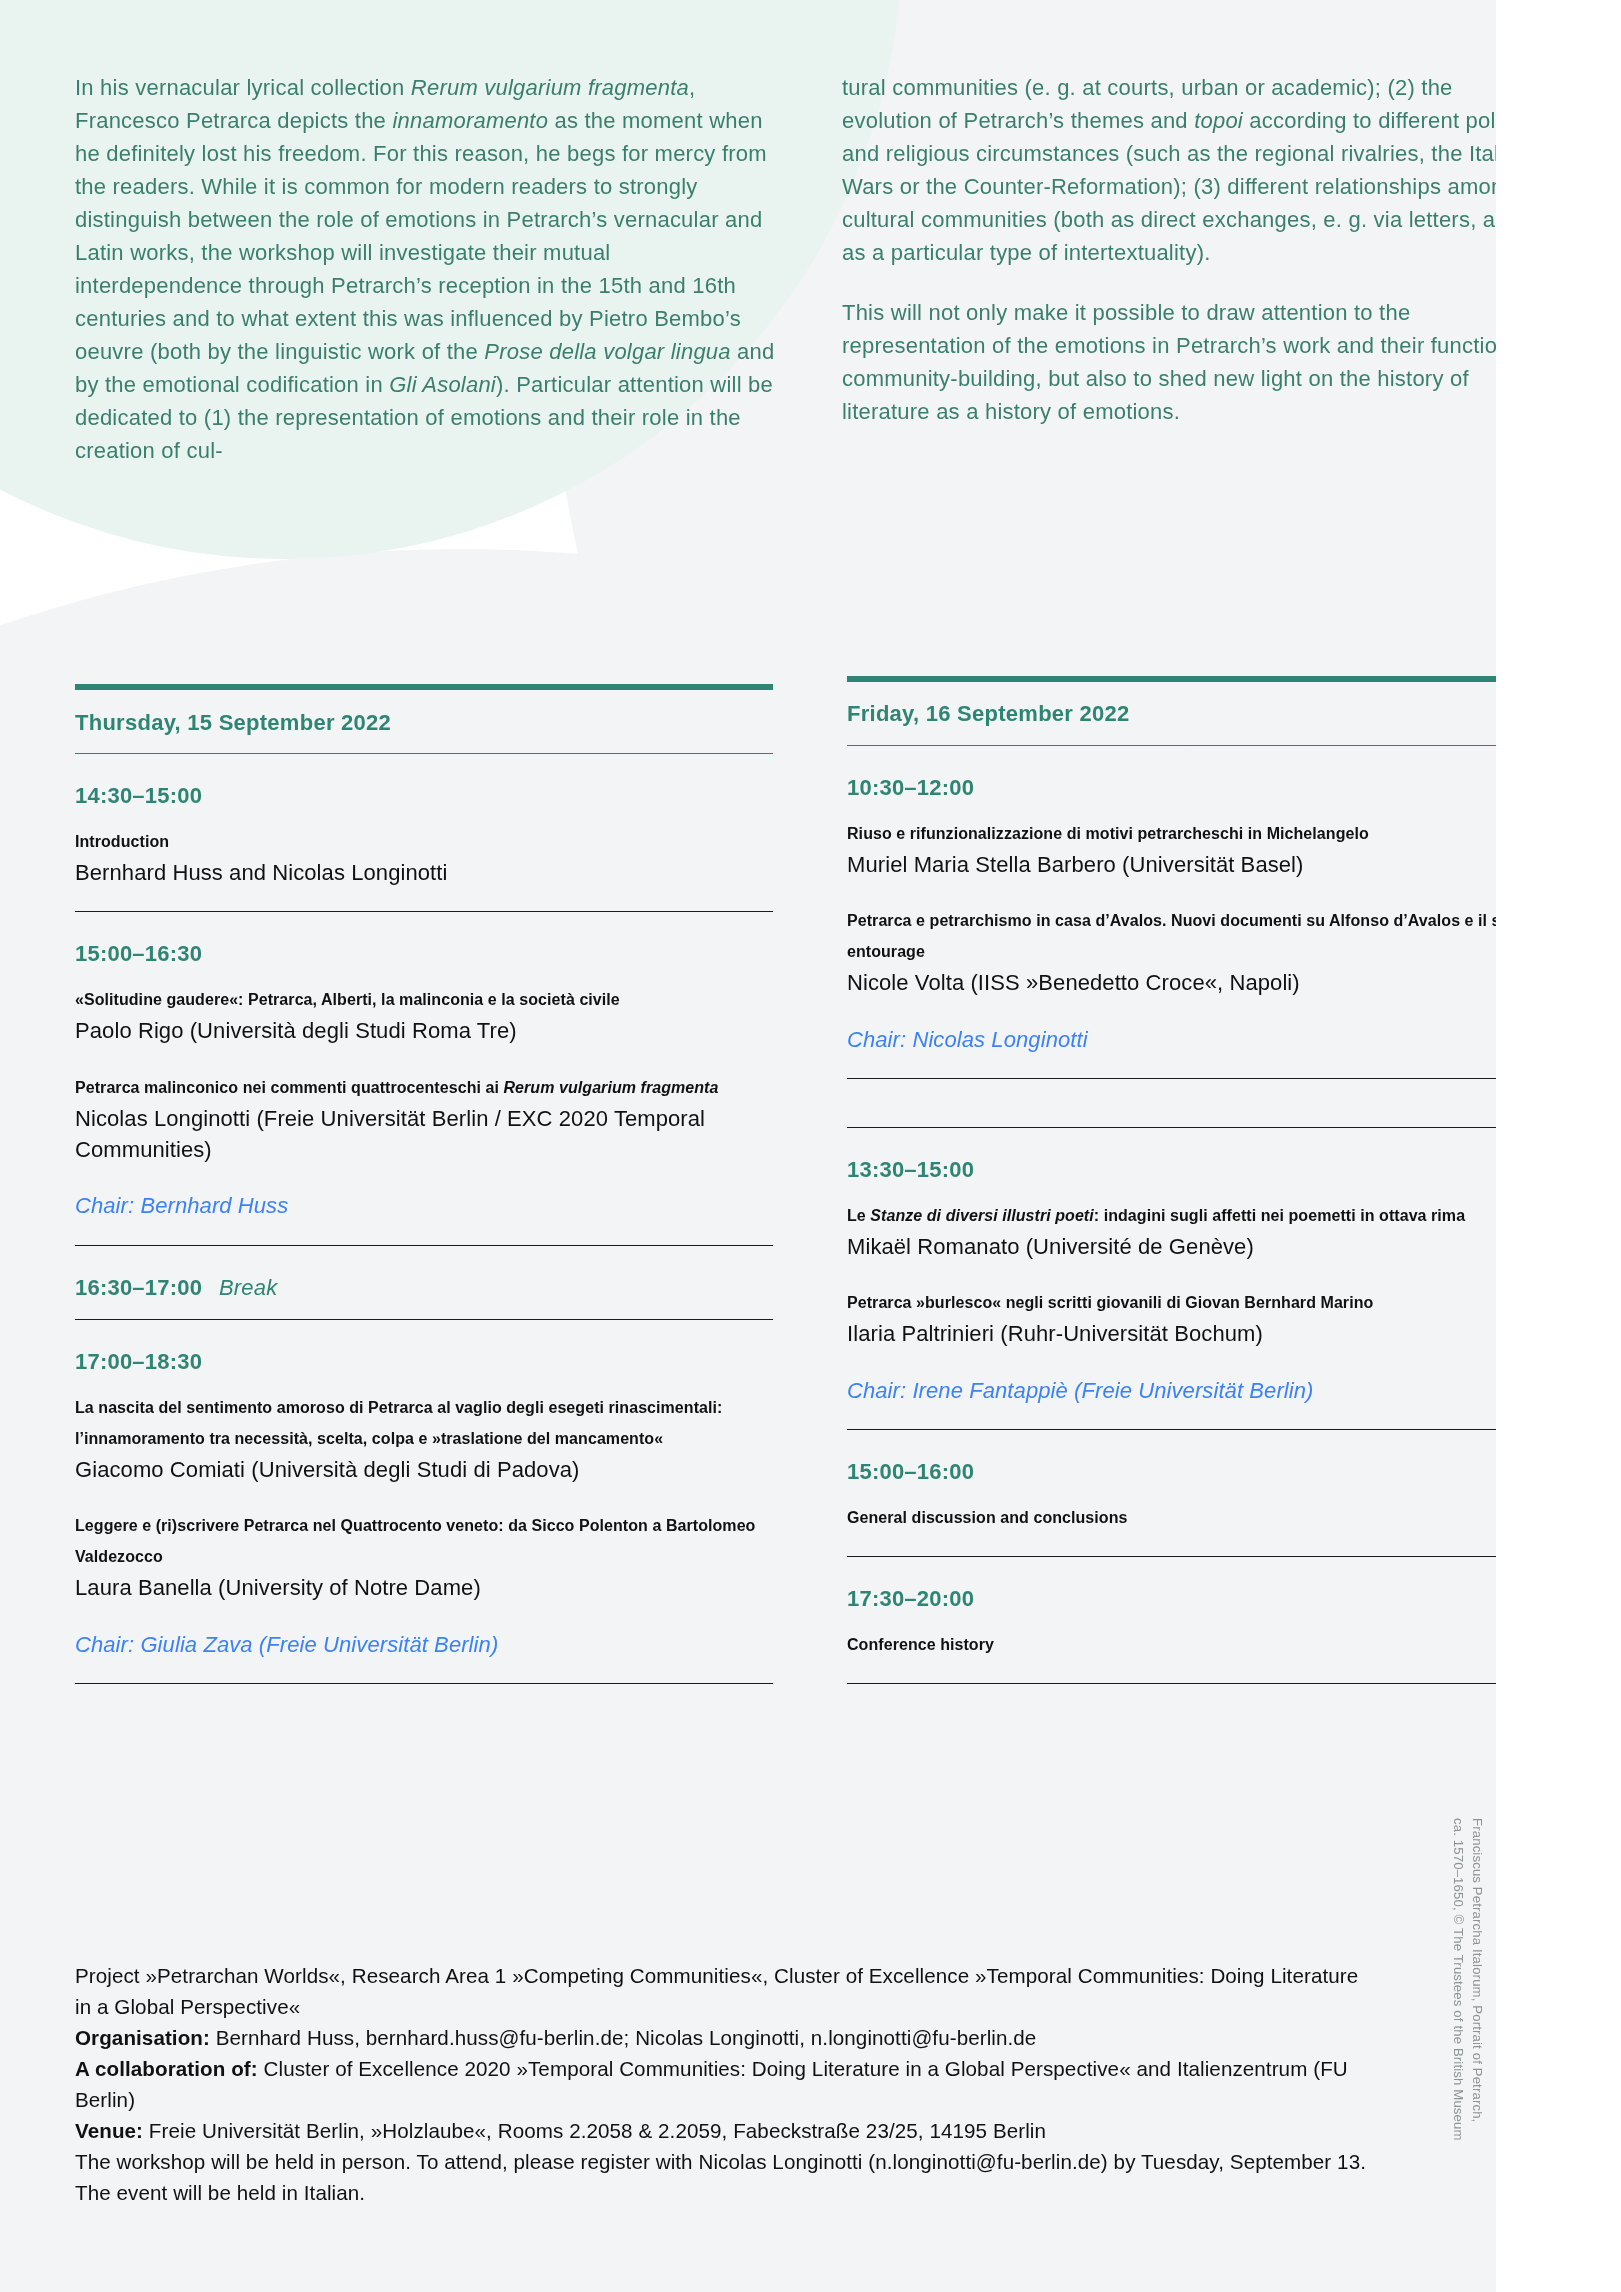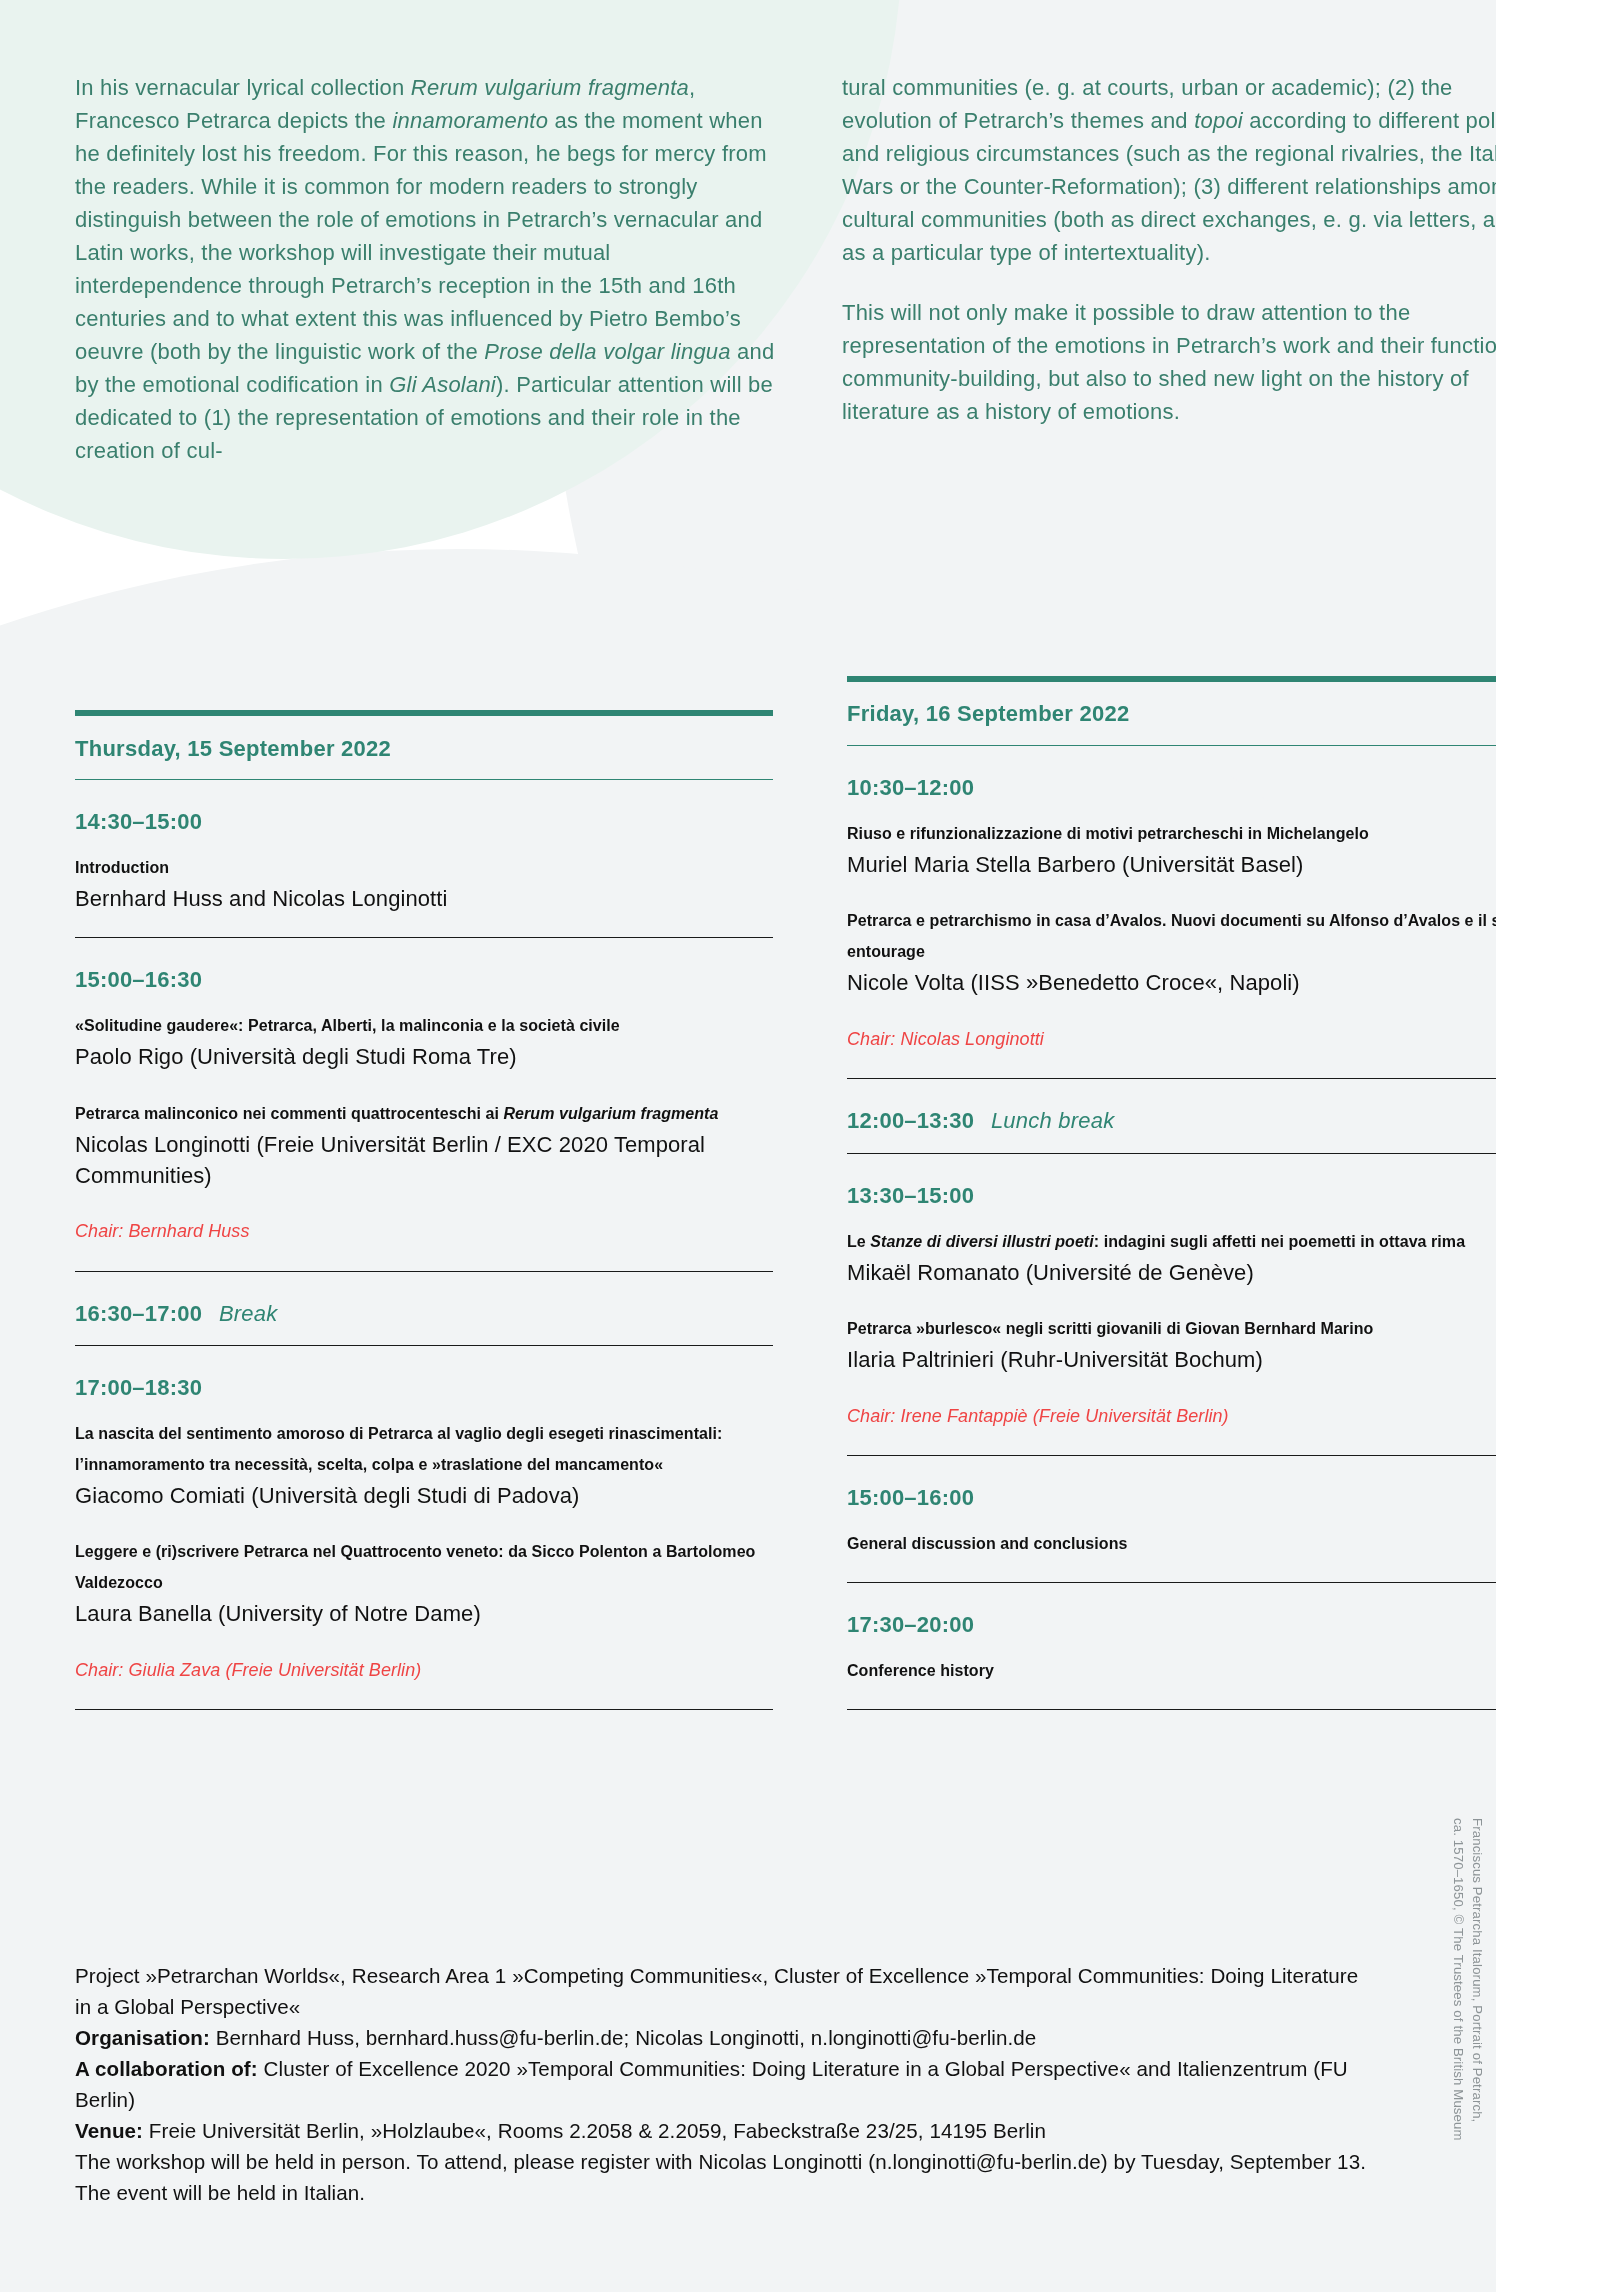--- a/index.html
+++ b/index.html
@@ -143,24 +143,24 @@
     letter-spacing: 0.004em;
   }
   .entry-title i { font-style: italic; }
   .entry-person {
     font-size: 22px;
     line-height: 31px;
     color: #111111;
     letter-spacing: 0.004em;
   }
   .entry-chair {
-    font-size: 18px;
+    font-size: 22px;
     line-height: 31px;
     font-style: italic;
-    color: #ef4444;
+    color: #3b82f6;
     letter-spacing: 0.004em;
   }
   .slot-tail-rule {
     border-top: 1.4px solid #1a1a1a;
   }
 
   
   .footer {
     position: absolute;
     left: 75px;
@@ -279,24 +279,20 @@
                 <div class="entry-person">Muriel Maria Stella Barbero (Universität Basel)</div>
               </div>
               <div class="entry">
                 <div class="entry-title">Petrarca e petrarchismo in casa d’Avalos. Nuovi documenti su Alfonso d’Avalos e il suo entourage</div>
                 <div class="entry-person">Nicole Volta (IISS »Benedetto Croce«, Napoli)</div>
               </div>
               <div class="entry entry-chair" style="margin-top: 25.5px;">Chair: Nicolas Longinotti</div>
             </div>
           </div>
           <div class="slot plain">
-            <div class="slot-time-row">
-              <span class="slot-time">12:00–13:30</span>
-              <span class="slot-note">Lunch break</span>
-            </div>
             <div style="height: 18.6px;"></div>
           </div>
           <div class="slot plain">
             <div class="slot-time-row">
               <span class="slot-time">13:30–15:00</span>
             </div>
             <div class="slot-body">
               <div class="entry">
                 <div class="entry-title">Le <i>Stanze di diversi illustri poeti</i>: indagini sugli affetti nei poemetti in ottava rima</div>
                 <div class="entry-person">Mikaël Romanato (Université de Genève)</div>

